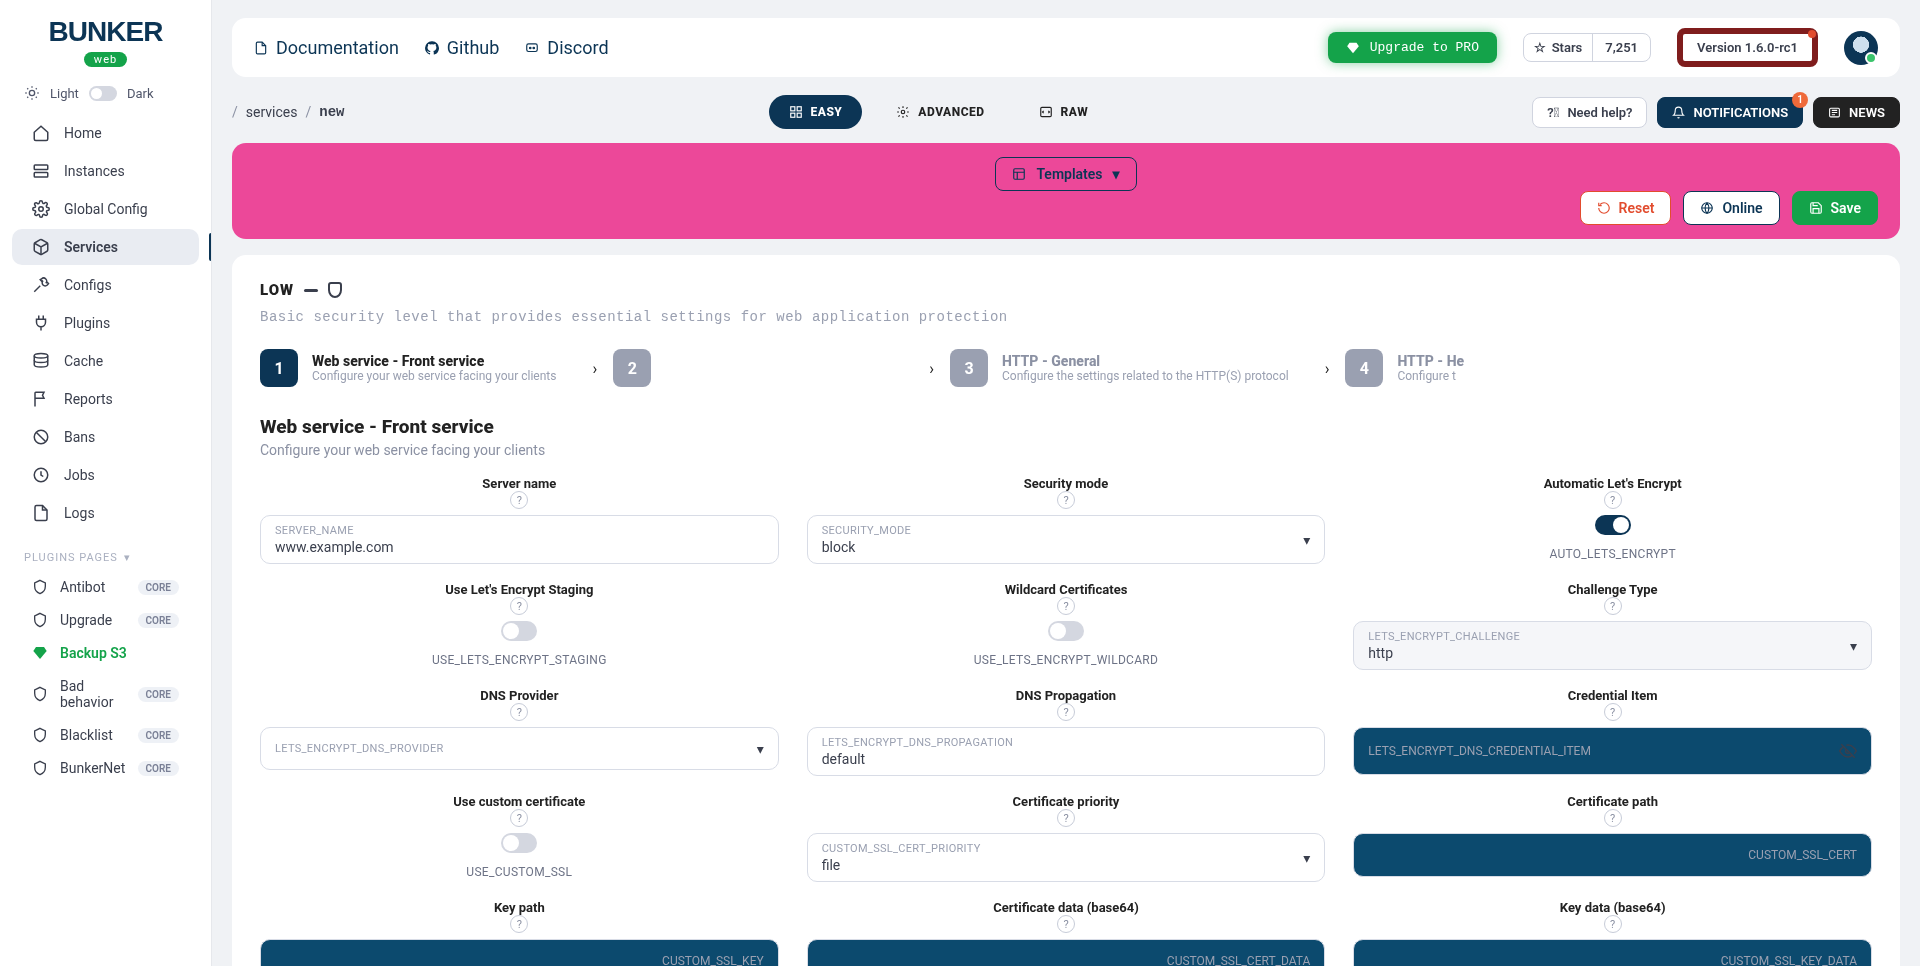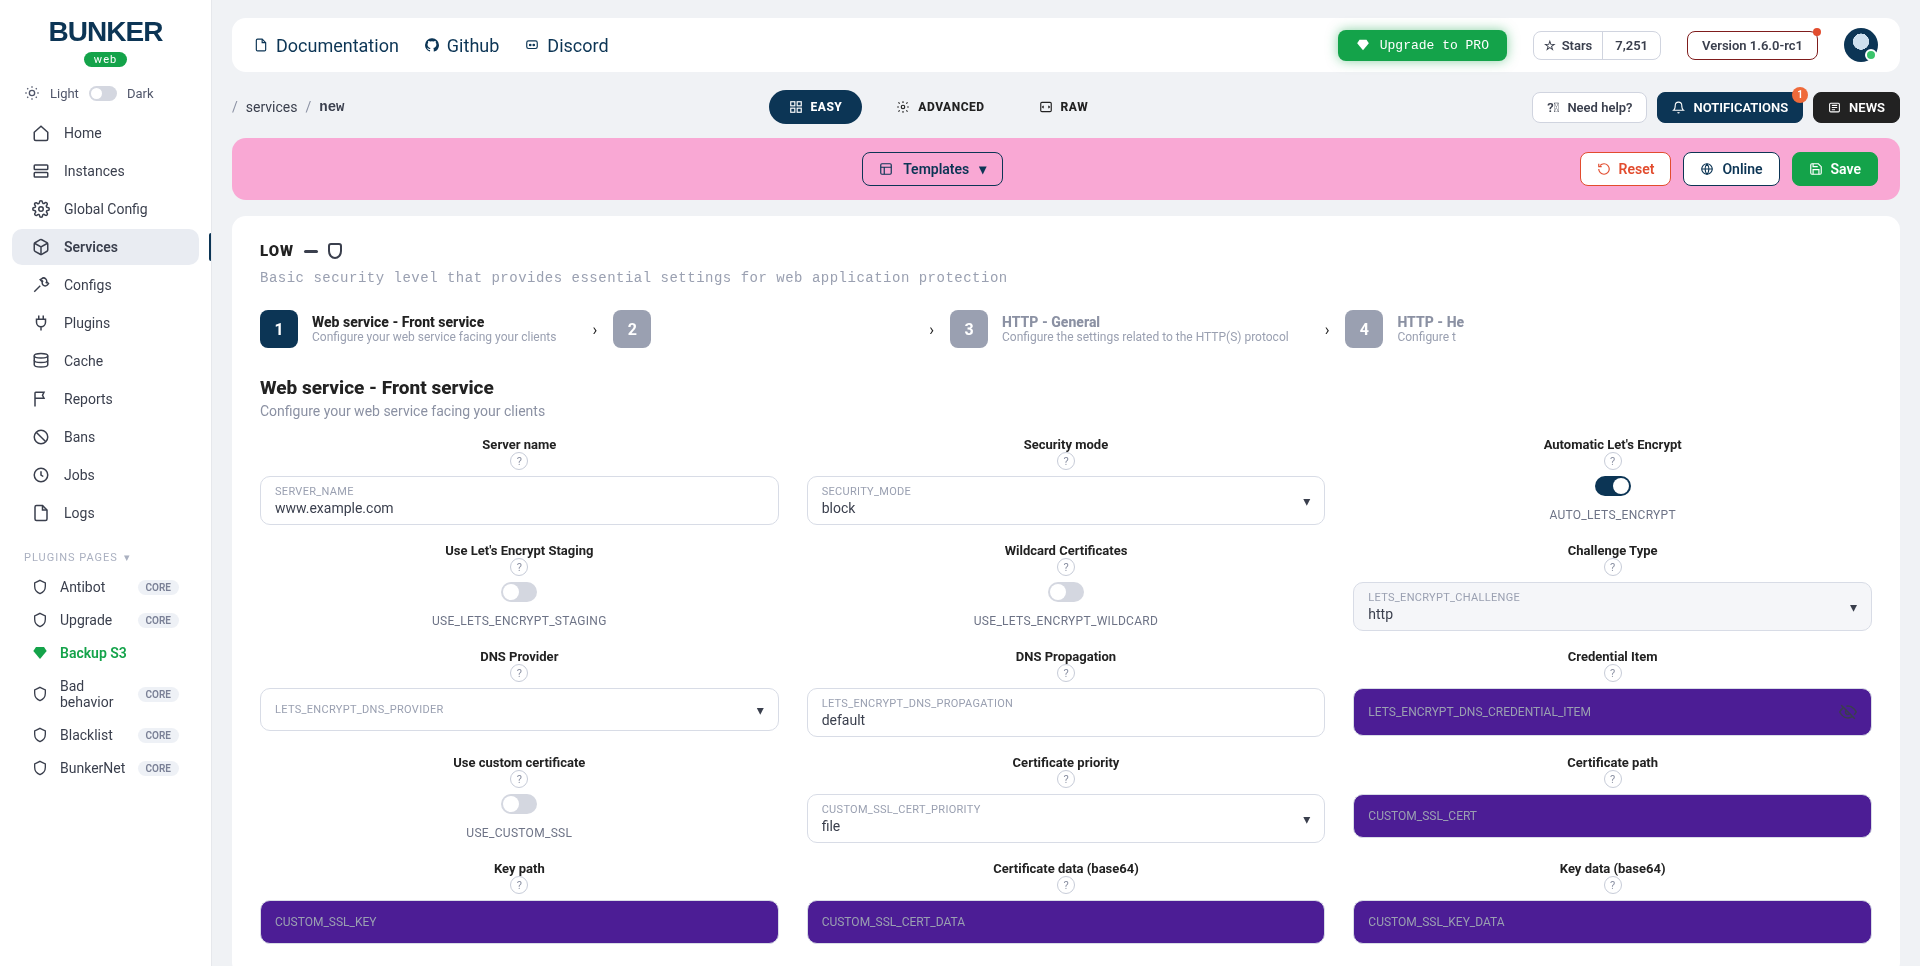--- a/index.html
+++ b/index.html
@@ -28,38 +28,38 @@
   .main { margin-left:212px; padding:18px 20px; height:966px; overflow:hidden; }
 
   .topbar { background:#fff; border-radius:14px; padding:10px 22px; display:flex; align-items:center; gap:26px; margin-bottom:18px; }
   .doc-link { display:flex; align-items:center; gap:8px; font-size:18px; font-weight:400; color:#0c3555; cursor:pointer; }
   .doc-link.active { color:#0c3555; }
   .topbar .spacer { flex:1; }
   .upgrade-btn { background:#14a34a; color:#fff; font-family: "Courier New", monospace; padding:8px 18px; border-radius:8px; font-size:13px; display:flex; align-items:center; gap:10px; box-shadow:0 0 12px rgba(20,163,74,.5); cursor:pointer; }
   .stars-btn { border:1px solid #d0d4df; border-radius:8px; display:flex; align-items:center; font-size:13px; overflow:hidden; cursor:pointer; }
   .stars-btn .l { padding:6px 10px; display:flex; gap:6px; align-items:center; font-weight:600; }
   .stars-btn .r { padding:6px 12px; border-left:1px solid #d0d4df; font-weight:600; }
-  .version-btn { border:1px solid #7f1d1d; border-radius:8px; padding:6px 14px; font-size:13px; font-weight:600; position:relative; cursor:pointer; }
+  .version-btn { border:6px solid #7f1d1d; border-radius:8px; padding:6px 14px; font-size:13px; font-weight:600; position:relative; cursor:pointer; }
   .avatar { width:34px; height:34px; border-radius:50%; background:#0c3555 radial-gradient(circle at 50% 40%, #cfe0ee 30%, transparent 31%); position:relative; cursor:pointer; }
   .avatar::after{ content:""; position:absolute; right:1px; bottom:1px; width:8px; height:8px; background:#3ac46b; border:2px solid #fff; border-radius:50%; }
 
   .crumbs-row { display:flex; align-items:center; margin-bottom:14px; }
   .crumbs { font-size:14px; color:#3a3f4d; display:flex; gap:8px; align-items:center; }
   .crumbs .sep { color:#8b91a3; }
   .crumbs .cur { font-weight:600;font-family:Liberation Mono, monospace; }
   .mode-tabs { margin:0 auto; display:flex; gap:14px; }
   .mode-tab { display:flex; align-items:center; gap:8px; font-size:12px; font-weight:800; letter-spacing:.5px; color:#222; padding:10px 20px; border-radius:22px; cursor:pointer; text-transform:uppercase; }
   .mode-tab.active { background:#0c3555; color:#fff; }
   .right-btns { display:flex; gap:10px; }
   .hbtn { border:1px solid #d0d4df; border-radius:8px; padding:7px 14px; font-size:13px; font-weight:600; display:flex; align-items:center; gap:8px; cursor:pointer; background:#fff; }
   .hbtn.dark { background:#0c3555; color:#fff; border-color:#0c3555; position:relative; }
   .hbtn.news { background:#222; color:#fff; border-color:#222; }
   .notif-dot { position:absolute; top:-6px; right:-6px; width:16px; height:16px; border-radius:50%; background:#ef6a3a; color:#fff; font-size:10px; display:flex; align-items:center; justify-content:center; }
 
-  .toolbar-card { background:#f9a8d4; border-radius:14px; padding:14px 22px; display:flex; align-items:center; margin-bottom:16px; }
+  .toolbar-card { background:#ec4899; border-radius:14px; padding:14px 22px; display:flex; align-items:center; margin-bottom:16px;flex-direction:column; }
   .templates-btn { border:1px solid #0c3555; color:#0c3555; border-radius:8px; padding:8px 16px; font-size:14px; font-weight:600; display:flex; align-items:center; gap:10px; margin:0 auto; cursor:pointer; }
   .tool-right { display:flex; gap:12px; }
   .tbtn { border-radius:8px; padding:8px 16px; font-size:14px; font-weight:600; display:flex; align-items:center; gap:8px; cursor:pointer; }
   .tbtn.reset { color:#e24c2e; border:1px solid #e24c2e; background:#fff; }
   .tbtn.online { color:#0c3555; border:1px solid #0c3555; background:#fff; }
   .tbtn.save  { color:#fff; background:#14a34a; border:1px solid #14a34a; }
 
   .form-card { background:#fff; border-radius:14px; padding:26px 28px 40px; height:760px; overflow:hidden; }
   .level-row { display:flex; align-items:center; gap:10px; font-weight:900; letter-spacing:1px; font-size:15px; color:#222; }
   .level-row .dash { width:14px; height:3px; background:#3a3f4d; border-radius:2px; }
@@ -84,21 +84,21 @@
   .field-label { font-size:13px; font-weight:700; color:#222; }
   .help-ic { width:18px; height:18px; border-radius:50%; border:1px solid #c7ccd8; color:#8b91a3; font-size:11px; display:flex; align-items:center; justify-content:center; cursor:pointer; }
 
   .input, .select { width:100%; border:1px solid #d8dce6; border-radius:10px; background:#fff; padding:8px 14px; }
   .select.disabled, .input.disabled { background:#f5f6f9; }
   .input-key { font-size:11px; color:#9aa0b1; letter-spacing:.3px; }
   .input-val { font-size:14px; color:#3a3f4d; margin-top:2px; }
   .select { display:flex; align-items:center; justify-content:space-between; cursor:pointer; }
   .select .chev { color:#3a3f4d; font-size:14px; }
   .select .col { display:flex; flex-direction:column; }
-  .input-plain { width:100%; border:1px solid #d8dce6; border-radius:10px; padding:14px; font-size:12px; color:#9aa0b1; background:#4c1d95; }
+  .input-plain { width:100%; border:1px solid #d8dce6; border-radius:10px; padding:14px; font-size:12px; color:#9aa0b1; background:#0c4a6e;text-align:right; }
   .input-plain.with-eye { display:flex; align-items:center; justify-content:space-between; }
 
   .switch-row { display:flex; align-items:center; gap:12px;flex-direction:column; }
   .switch { width:36px; height:20px; border-radius:12px; background:#d4d7e0; position:relative; cursor:pointer; flex-shrink:0; }
   .switch::after { content:""; position:absolute; left:2px; top:2px; width:16px; height:16px; background:#fff; border-radius:50%; transition:.15s; }
   .switch.on { background:#0c3555; }
   .switch.on::after { left:18px; }
   .switch-label { font-size:12px; color:#6d7386; letter-spacing:.3px; }
 
   .ico { display:inline-flex; }

